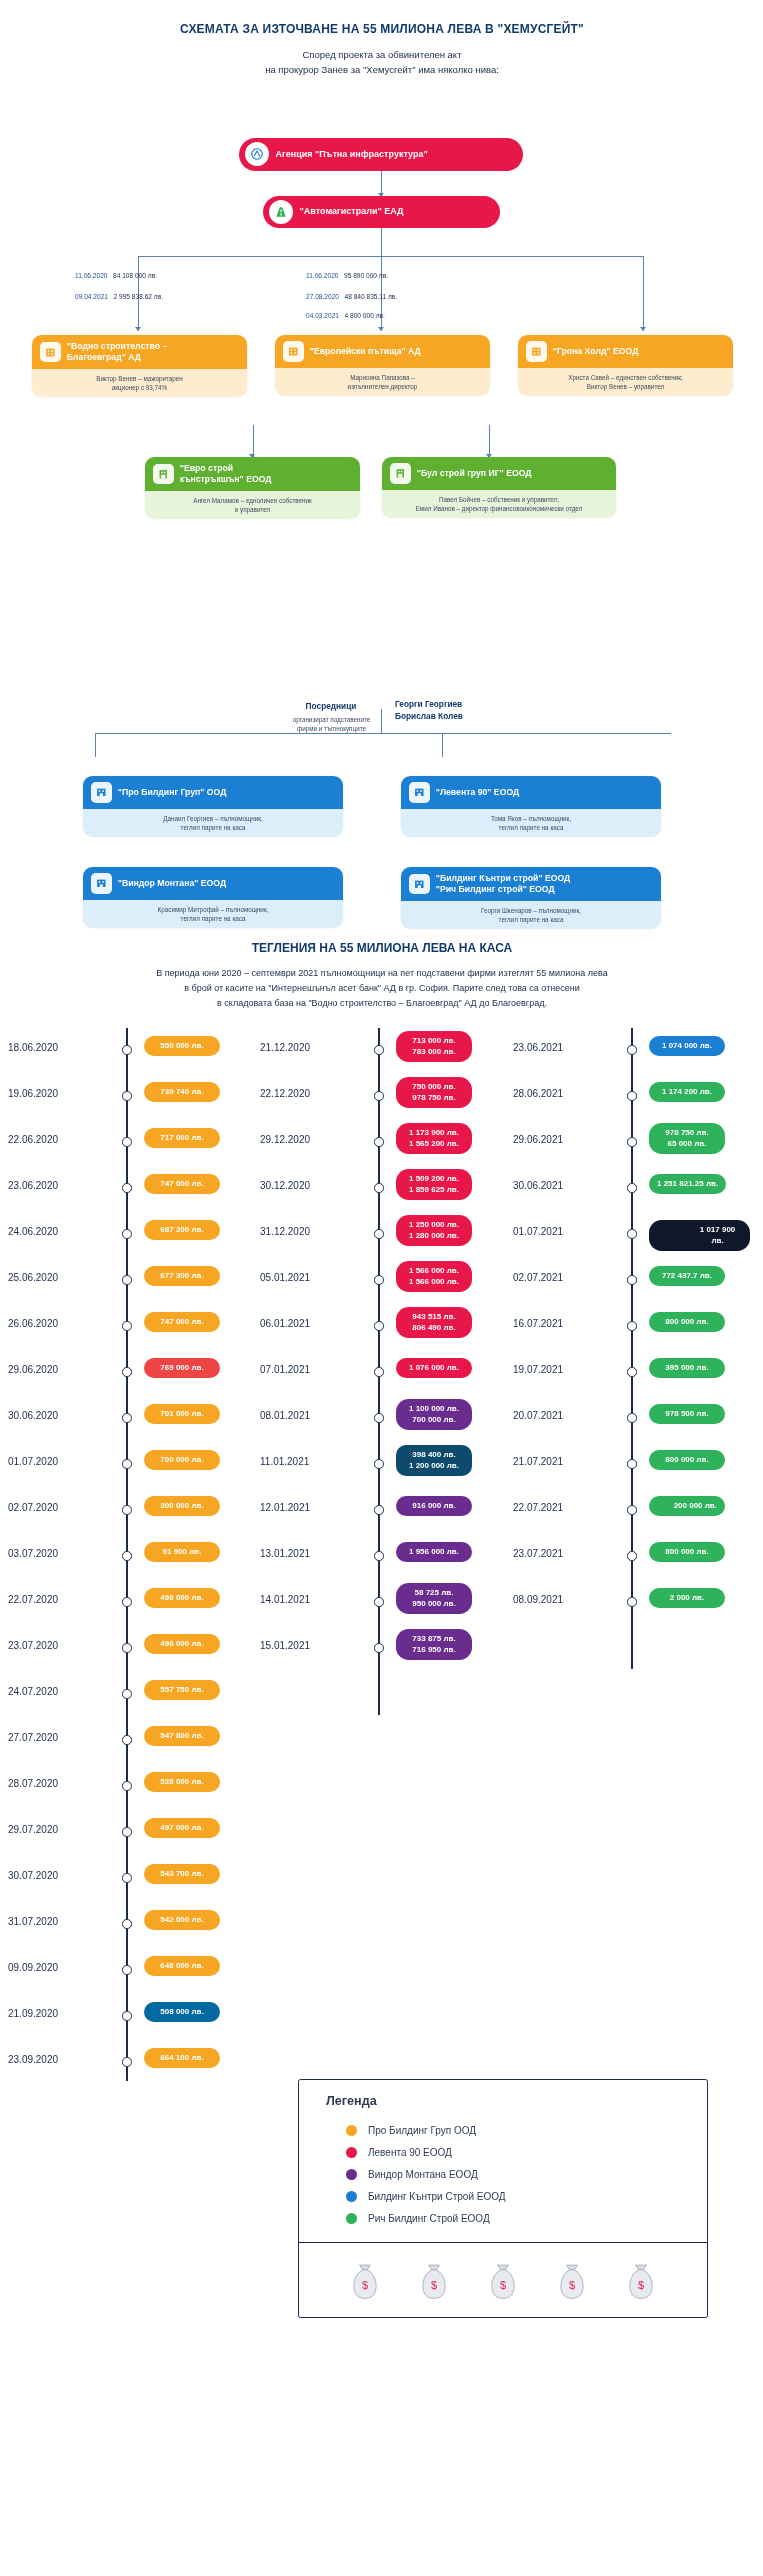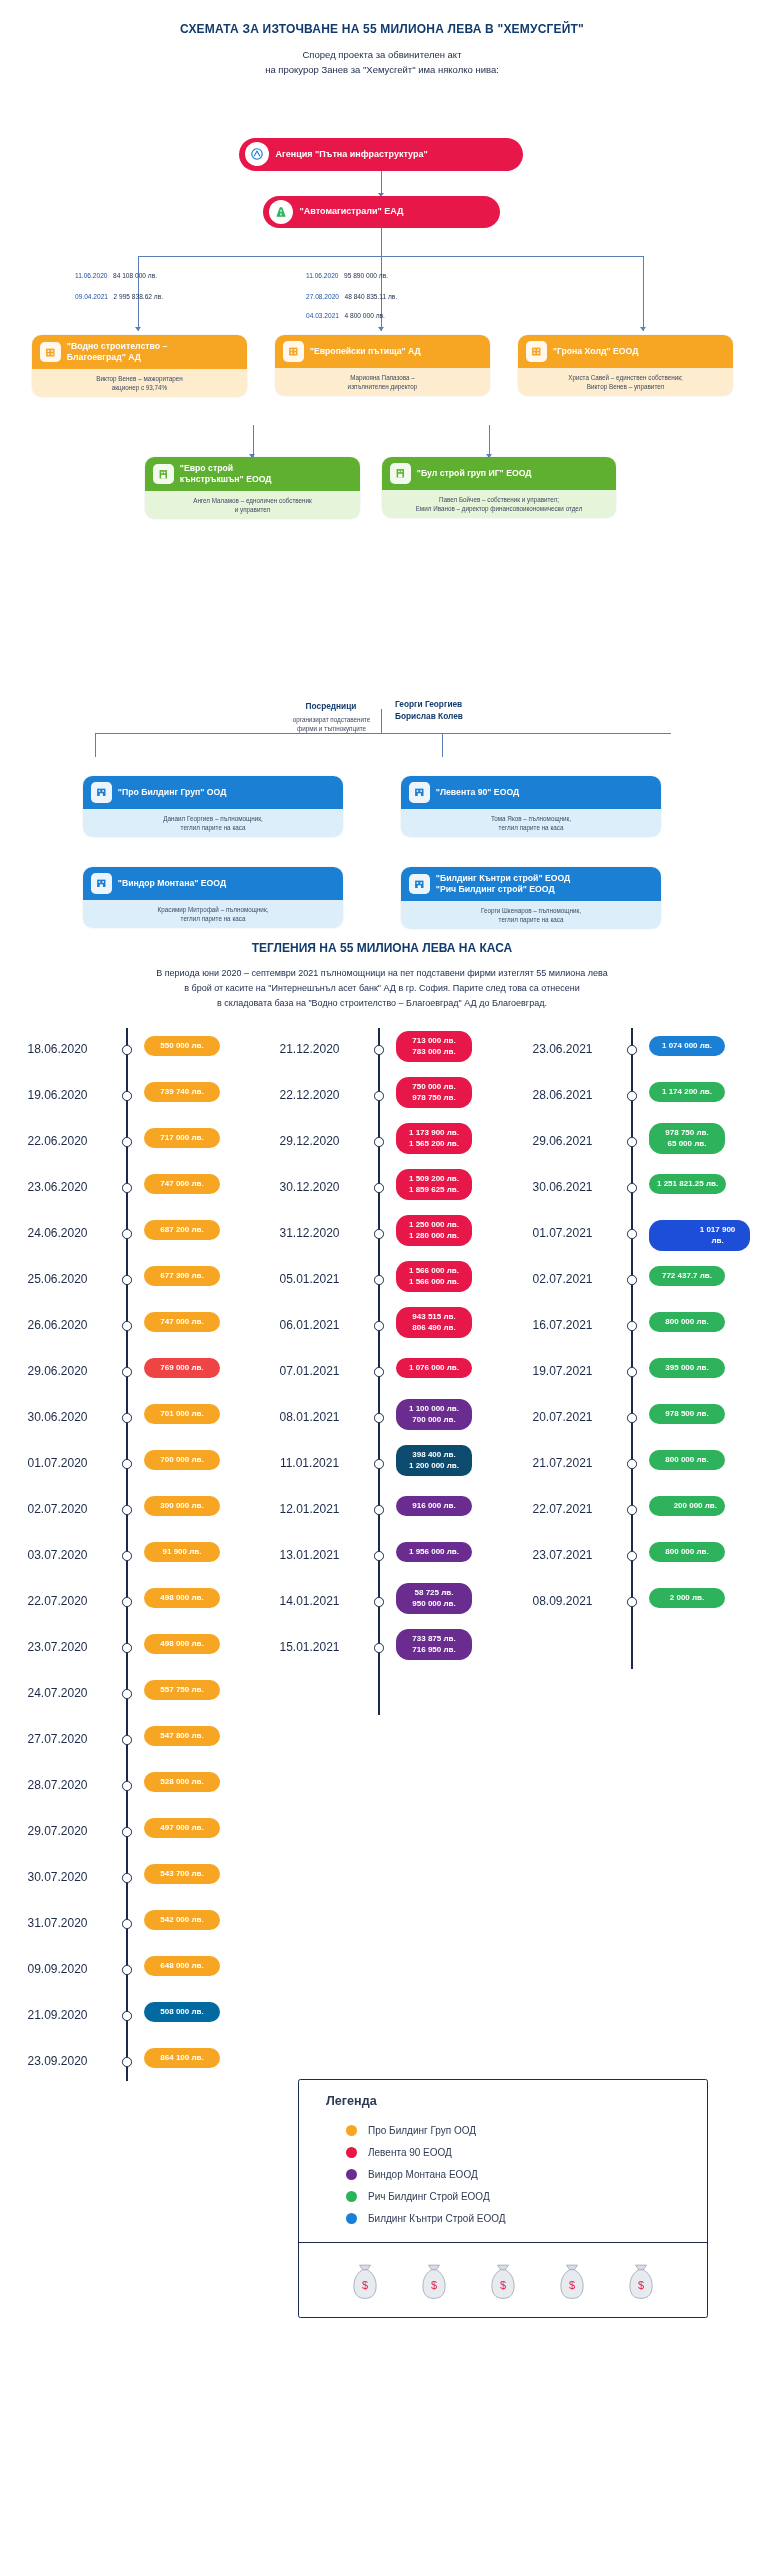--- a/index.html
+++ b/index.html
@@ -135,22 +135,22 @@
     width:1.6px; background:#1b2a4a;
   }
   .row {
     position:relative;
     height:46px;
   }
   .row .date {
     position:absolute;
     left:0; top:14px;
     width:99px;
-    text-align:center;
-    font-size:12px;
+    text-align:left;
+    font-size:10px;
     color:#1b2a4a;
   }
   .row .dot {
     position:absolute;
     left:114px; top:17.4px;
     width:9.5px;height:9.5px;border-radius:50%;
     background:#fff;border:1.6px solid #1b2a4a;
   }
   .row .pill {
     position:absolute;
@@ -657,21 +657,21 @@
 65 000 лв.</div>
         </div>
         <div class="row">
           <div class="date">30.06.2021</div>
           <div class="dot"></div>
           <div class="pill" style="background: rgb(46, 178, 92);">1 251 821.25 лв.</div>
         </div>
         <div class="row">
           <div class="date">01.07.2021</div>
           <div class="dot"></div>
-          <div class="pill" style="background: #1d4ed8; padding-left: 44px;">1 017 900 лв.</div>
+          <div class="pill" style="background: #0f172a; padding-left: 44px;">1 017 900 лв.</div>
         </div>
         <div class="row">
           <div class="date">02.07.2021</div>
           <div class="dot"></div>
           <div class="pill" style="background: rgb(46, 178, 92);">772 437.7 лв.</div>
         </div>
         <div class="row">
           <div class="date">16.07.2021</div>
           <div class="dot"></div>
           <div class="pill" style="background: rgb(46, 178, 92);">800 000 лв.</div>
@@ -717,26 +717,26 @@
           </div>
           <div class="ritem">
             <span class="sw" style="background: rgb(232, 23, 74);"></span>
             <span>Левента 90 ЕООД</span>
           </div>
           <div class="ritem">
             <span class="sw" style="background: rgb(106, 45, 143);"></span>
             <span>Виндор Монтана ЕООД</span>
           </div>
           <div class="ritem">
+            <span class="sw" style="background: rgb(27, 127, 212);"></span>
+            <span>Билдинг Кънтри Строй ЕООД</span>
+          </div>
+          <div class="ritem">
             <span class="sw" style="background: rgb(46, 178, 92);"></span>
             <span>Рич Билдинг Строй ЕООД</span>
-          </div>
-          <div class="ritem">
-            <span class="sw" style="background: rgb(27, 127, 212);"></span>
-            <span>Билдинг Кънтри Строй ЕООД</span>
           </div>
         </div>
       <div class="divider"></div>
       <div class="bags">
         <div class="bag">
           <svg width="36" height="46" viewBox="0 0 46 58">
               <path d="M16 10 h14 l-4 6 h-6 z" fill="#d8dde4" stroke="#9aa3b0"></path>
               <path d="M20 16 C8 22 6 40 12 48 C16 54 30 54 34 48 C40 40 38 22 26 16 Z" fill="#e7ebf0" stroke="#9aa3b0"></path>
               <text x="23" y="40" font-size="14" fill="#e8174a" text-anchor="middle" font-family="Liberation Sans">$</text>
             </svg>

